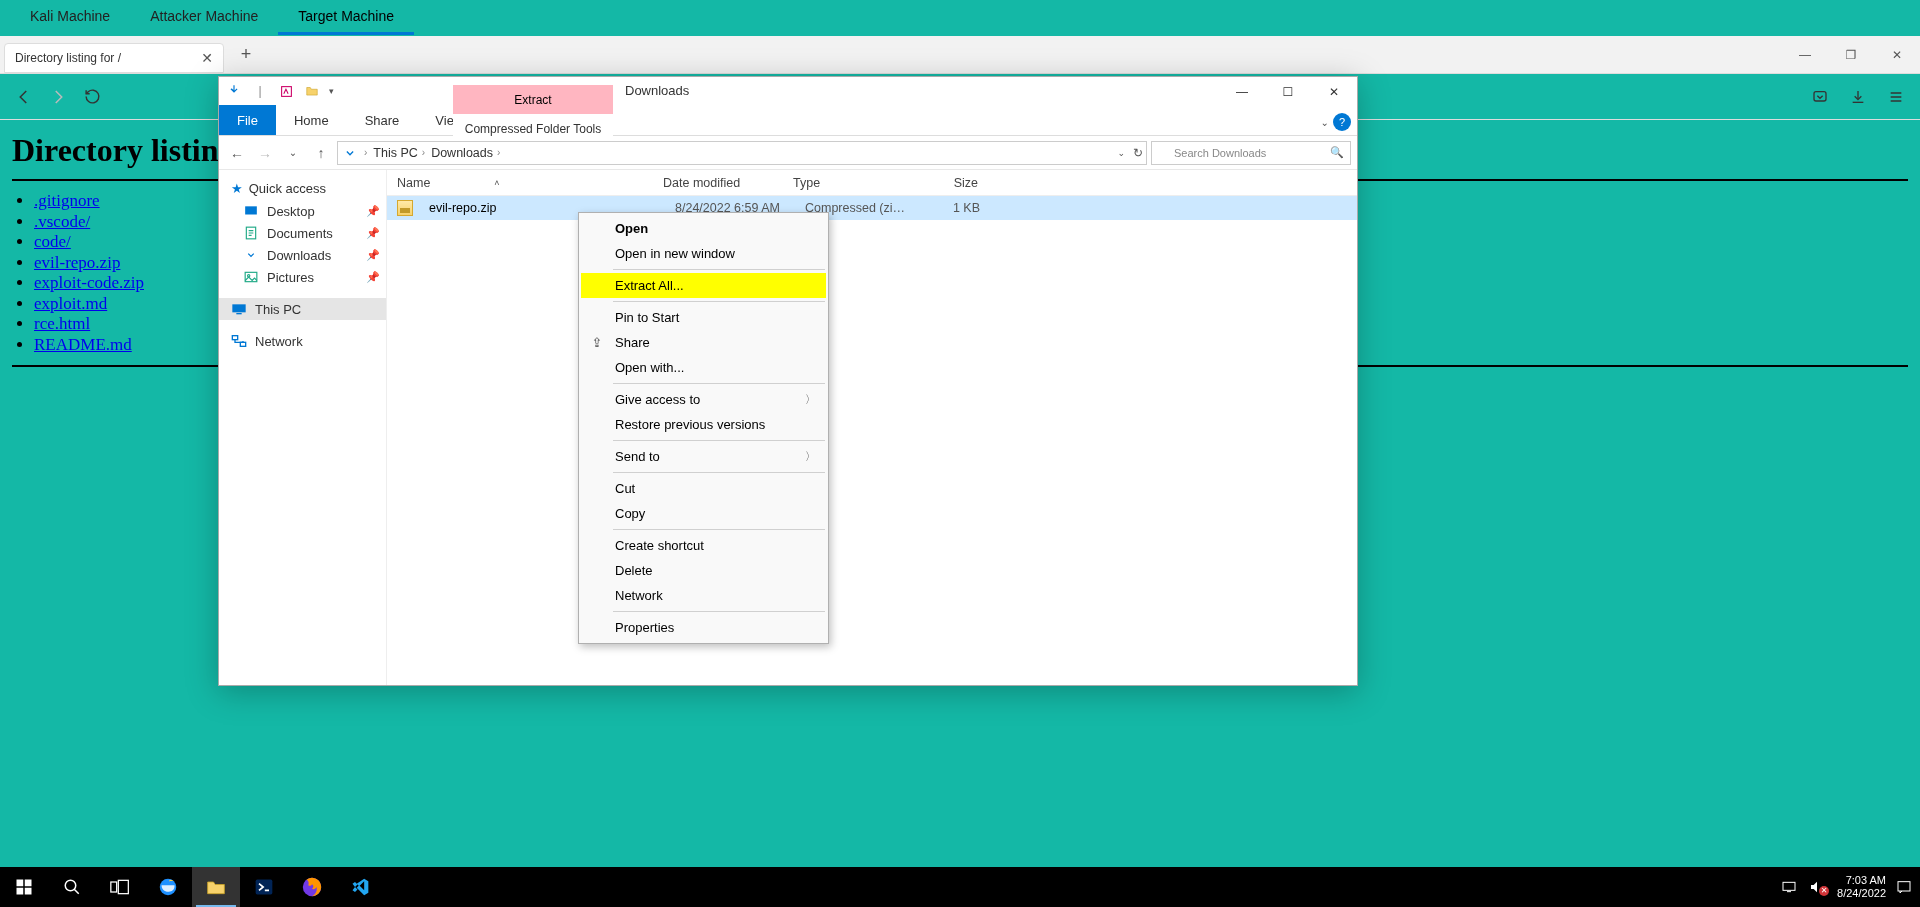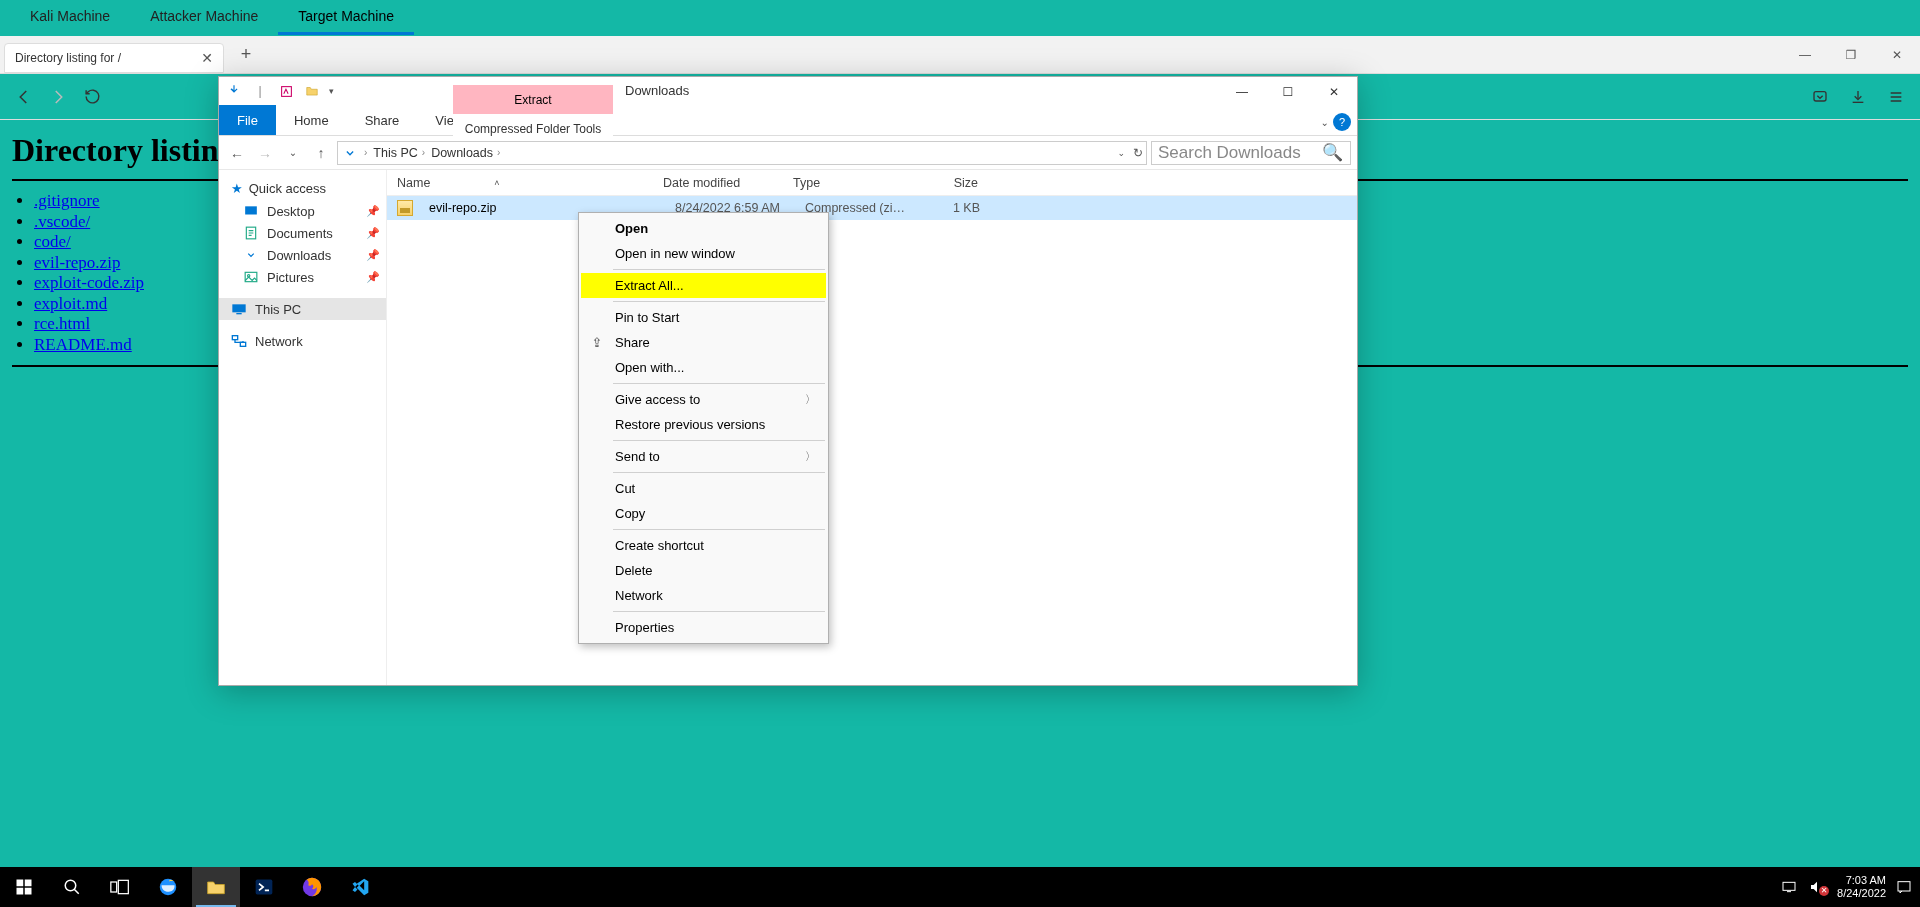--- a/index.html
+++ b/index.html
@@ -53,21 +53,21 @@
   .expand-icon { position:absolute; right:28px; top:40px; font-size:10px; color:#555;}
   .ex-sep { height:1px; background:#ddd; }
 
   
   .ex-addr { height:34px; display:flex; align-items:center; padding:0 6px; gap:4px; border-bottom:1px solid #e8e8e8;}
   .ex-addr .navbtn { width:24px; height:24px; display:flex;align-items:center;justify-content:center; color:#555; font-size:14px;}
   .addr-bar { flex:1; height:24px; border:1px solid #ccc; display:flex; align-items:center; padding:0 4px; gap:6px; position: relative;}
   .addr-seg { font-size:12.5px; color:#333; display:flex; align-items:center; gap:4px; }
   .addr-seg .chev { color:#888; font-size:10px;}
   .addr-right { position:absolute; right:3px; display:flex; gap:8px; align-items:center;}
-  .search-box { width:200px; height:24px; border:1px solid #ccc; display:flex; align-items:center; padding:0 6px; color:#888; font-size:17px; position:relative;}
+  .search-box { width:200px; height:24px; border:1px solid #ccc; display:flex; align-items:center; padding:0 22px; color:#888; font-size:11px; position:relative;}
   .search-box .sicn { position:absolute; right:6px; color:#666;}
 
   
   .ex-body { flex:1; display:flex; overflow:hidden;}
   .nav-pane { width:168px; border-right:1px solid #eee; padding:6px 0; font-size:13px;}
   .nav-item { display:flex; align-items:center; gap:8px; padding:3px 8px 3px 24px; color:#333; position:relative;}
   .nav-item .ni-icon { width:16px; height:16px; display:flex; align-items:center; justify-content:center;}
   .nav-item.selected { background:#e5e5e5;}
   .nav-group { padding:5px 8px 4px 12px; display:flex; align-items:center; gap:6px; color:#333;}
   .pin { position:absolute; right:6px; color:#888; font-size:11px;}

